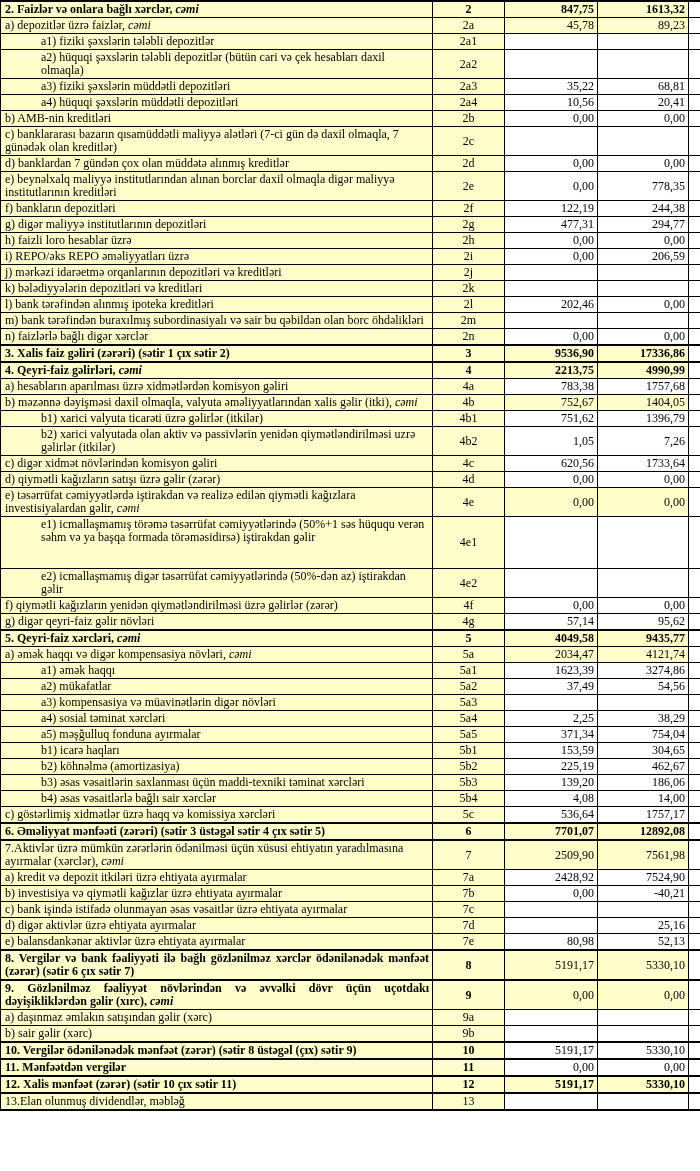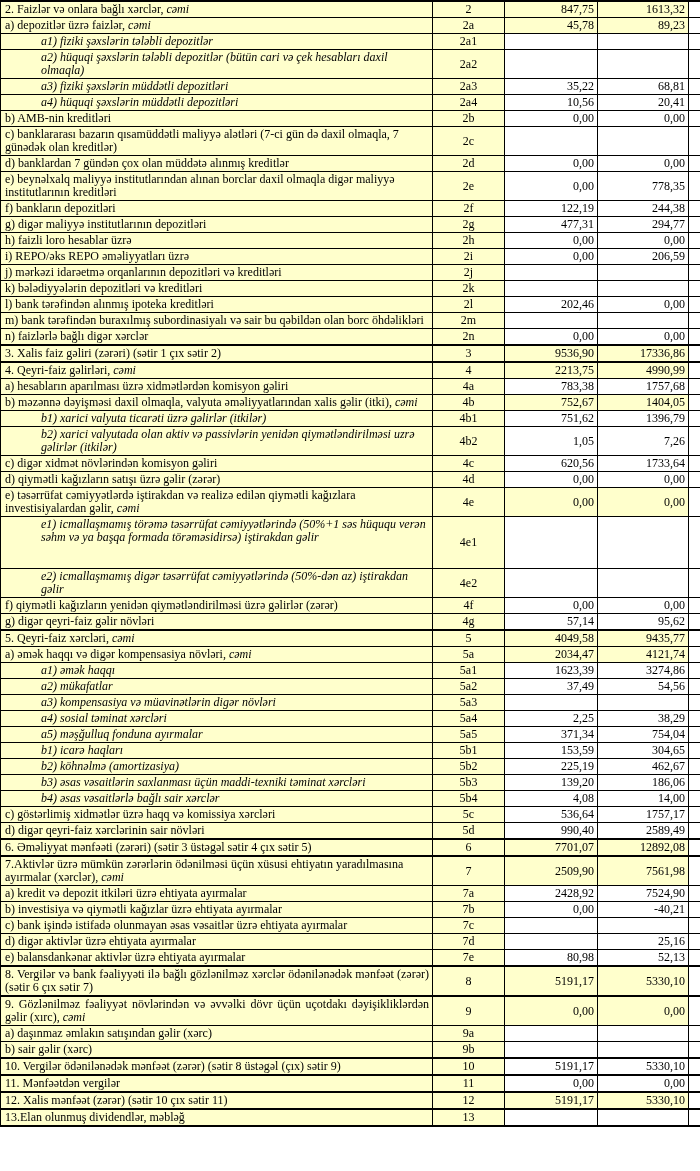--- a/index.html
+++ b/index.html
@@ -30,35 +30,35 @@
     word-wrap:break-word;
   }
   tr{height:16px;}
   tr.section td{border-top-width:2px;}
   tr:first-child td{border-top-width:2px;}
   tr:last-child td{border-bottom-width:2px;margin-top:25px;}
   td:first-child{border-left-width:2px;}
   td.label{background:var(--hl);text-align:left;}
   td.label.ind0{padding-left:4px;}
   td.label.ind1{padding-left:4px;}
-  td.label.ind2{padding-left:40px;font-style:italic;}
+  td.label.ind2{padding-left:40px;}
   td.label.just{text-align:justify;}
   td.code{
     background:var(--hl);
     text-align:center;
     vertical-align:middle;
   }
   td.val{
     background:#fff;
     text-align:right;
     vertical-align:top;
     padding-right:4px;
   }
   td.val.hl{background:var(--hl);}
-  td.b{font-weight:normal;}
+  td.b{font-weight:bold;}
   td.sliver{
     background:#fff;
     border-left-width:2px;
     border-right:none;
   }
   tr[data-code="4e1"] td.label{vertical-align:top;padding-bottom:24px;}
   tr[data-code="4e1"]{height:41px;}
 </style>
 </head>
 <body style="--hl: #ffffcc;">
@@ -374,27 +374,20 @@
           <td class="val">14,00</td>
           <td class="sliver"></td>
         </tr>
         <tr data-code="5c">
           <td class="label ind1">c) göstərlimiş xidmətlər üzrə haqq və komissiya xərcləri</td>
           <td class="code">5c</td>
           <td class="val">536,64</td>
           <td class="val">1757,17</td>
           <td class="sliver"></td>
         </tr>
-        <tr data-code="5d">
-          <td class="label ind1">d) digər qeyri-faiz xərclərinin sair növləri</td>
-          <td class="code">5d</td>
-          <td class="val">990,40</td>
-          <td class="val">2589,49</td>
-          <td class="sliver"></td>
-        </tr>
         <tr data-code="6" class="section">
           <td class="label ind0 b">6. Əməliyyat mənfəəti (zərəri) (sətir 3 üstəgəl sətir 4 çıx sətir 5)</td>
           <td class="code b">6</td>
           <td class="val hl b">7701,07</td>
           <td class="val hl b">12892,08</td>
           <td class="sliver"></td>
         </tr>
         <tr data-code="7" class="section">
           <td class="label ind0">7.Aktivlər üzrə mümkün zərərlərin ödənilməsi üçün xüsusi ehtiyatın yaradılmasına ayırmalar (xərclər), <i>cəmi</i></td>
           <td class="code">7</td>

